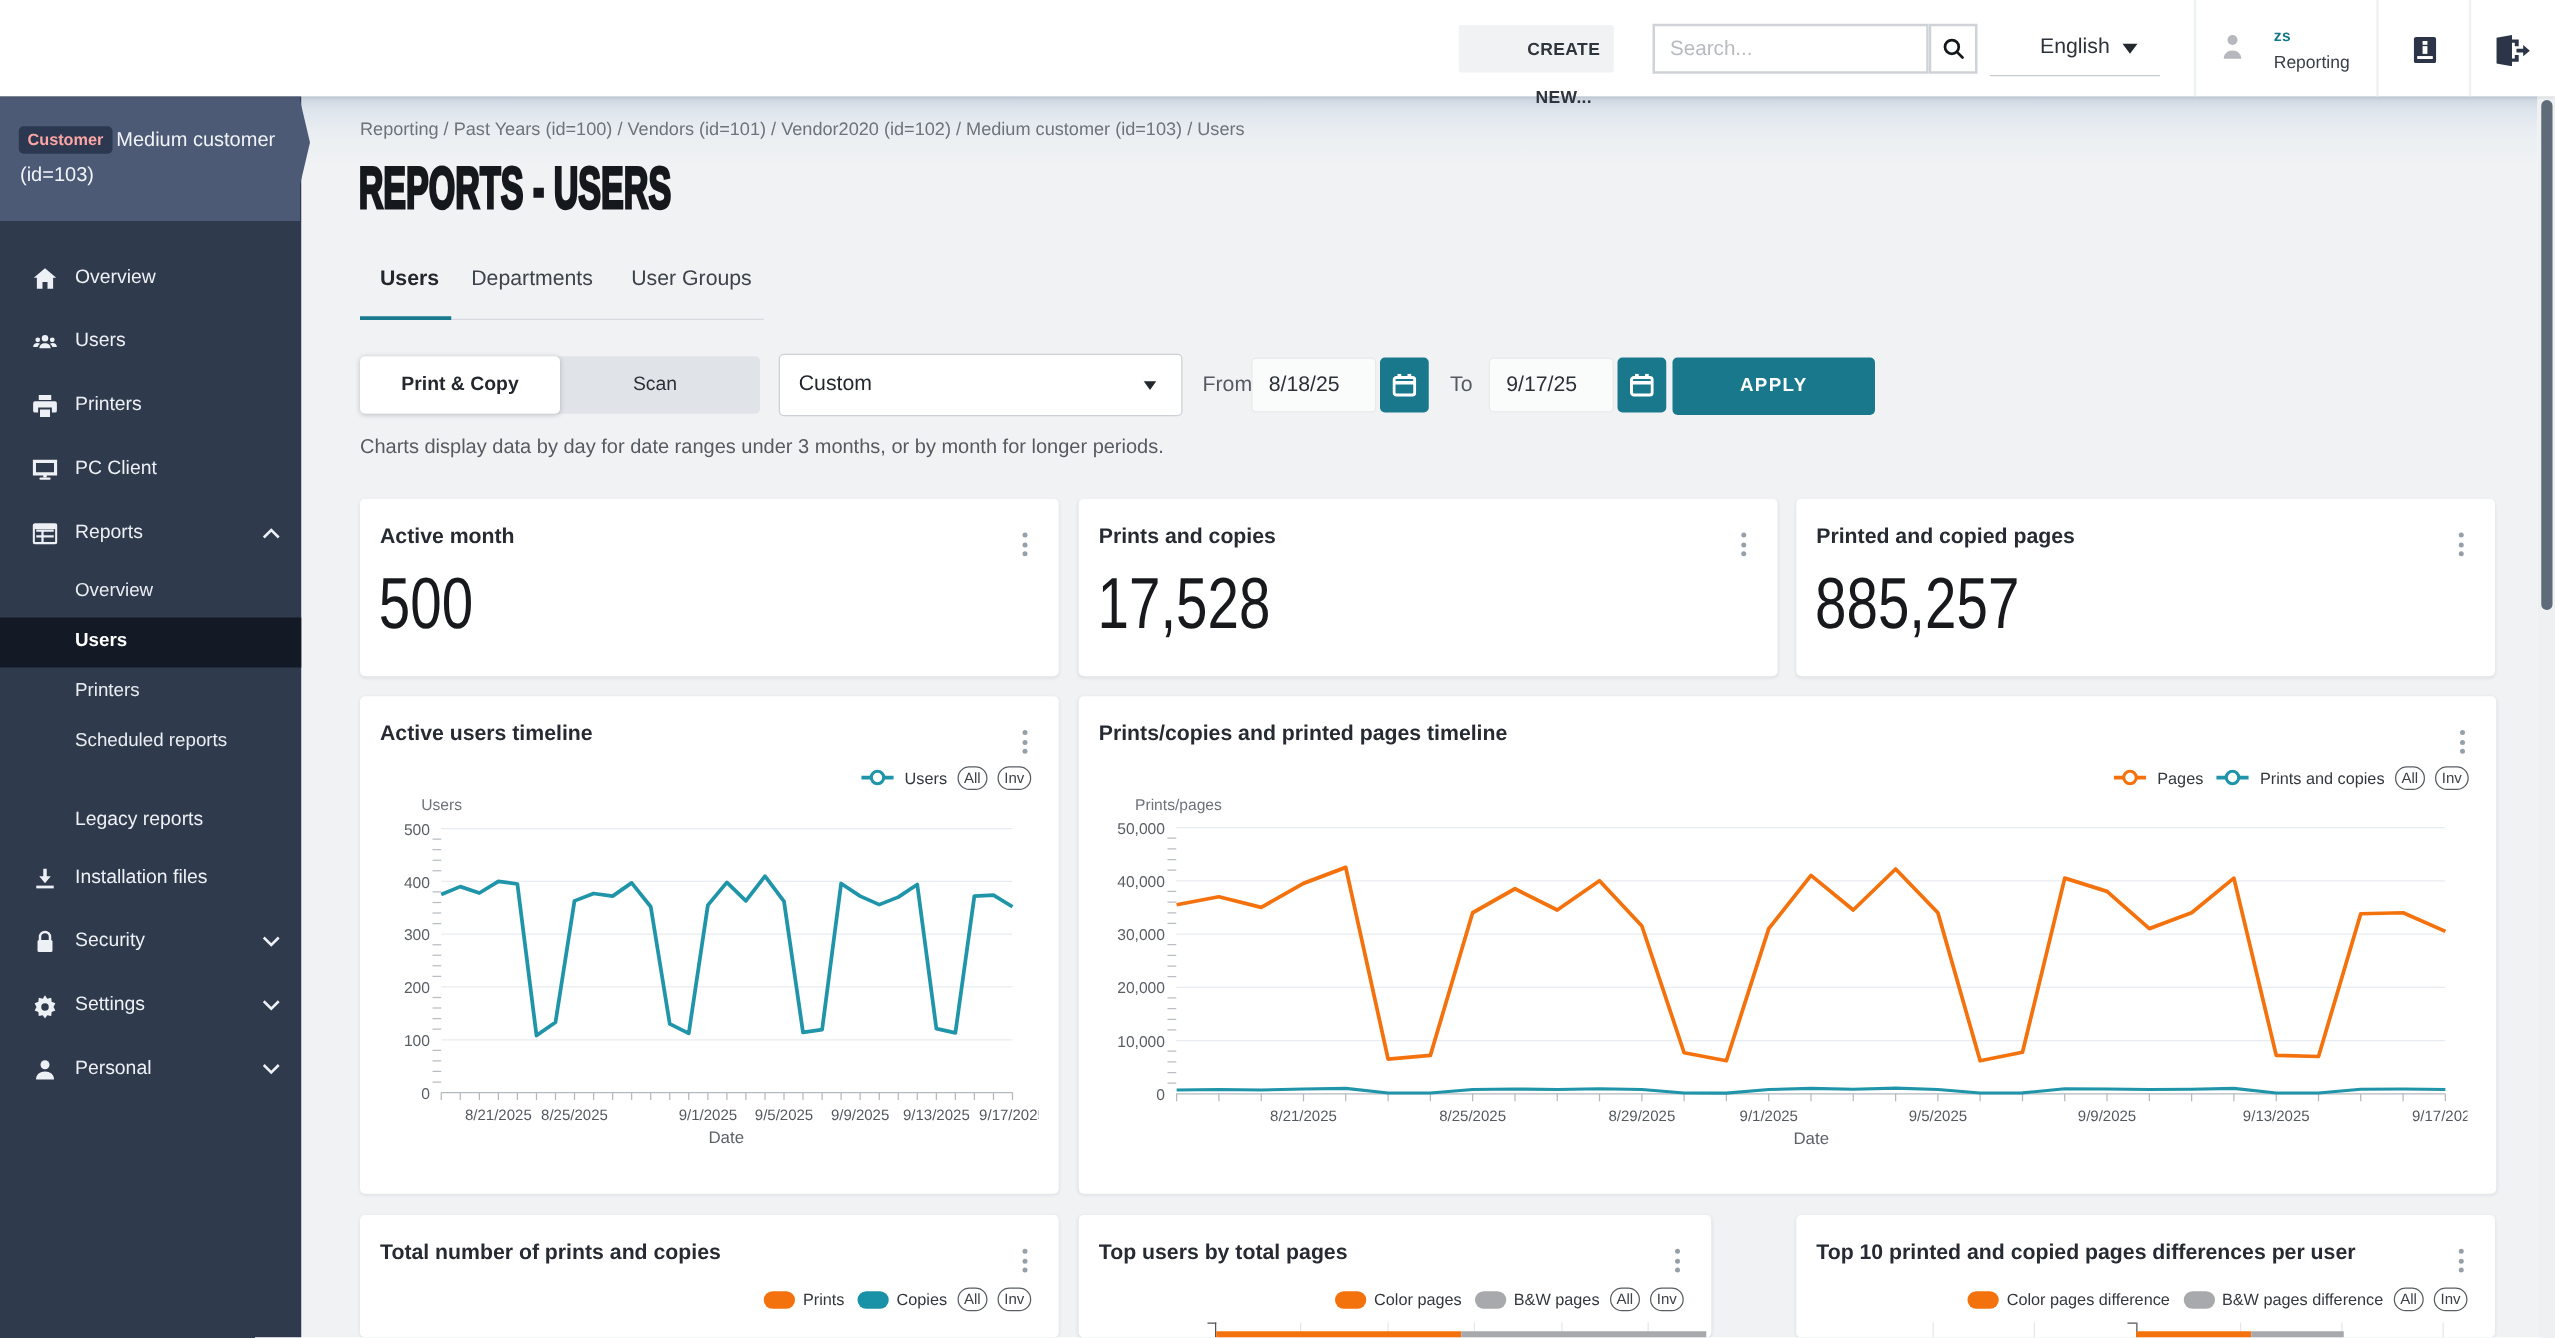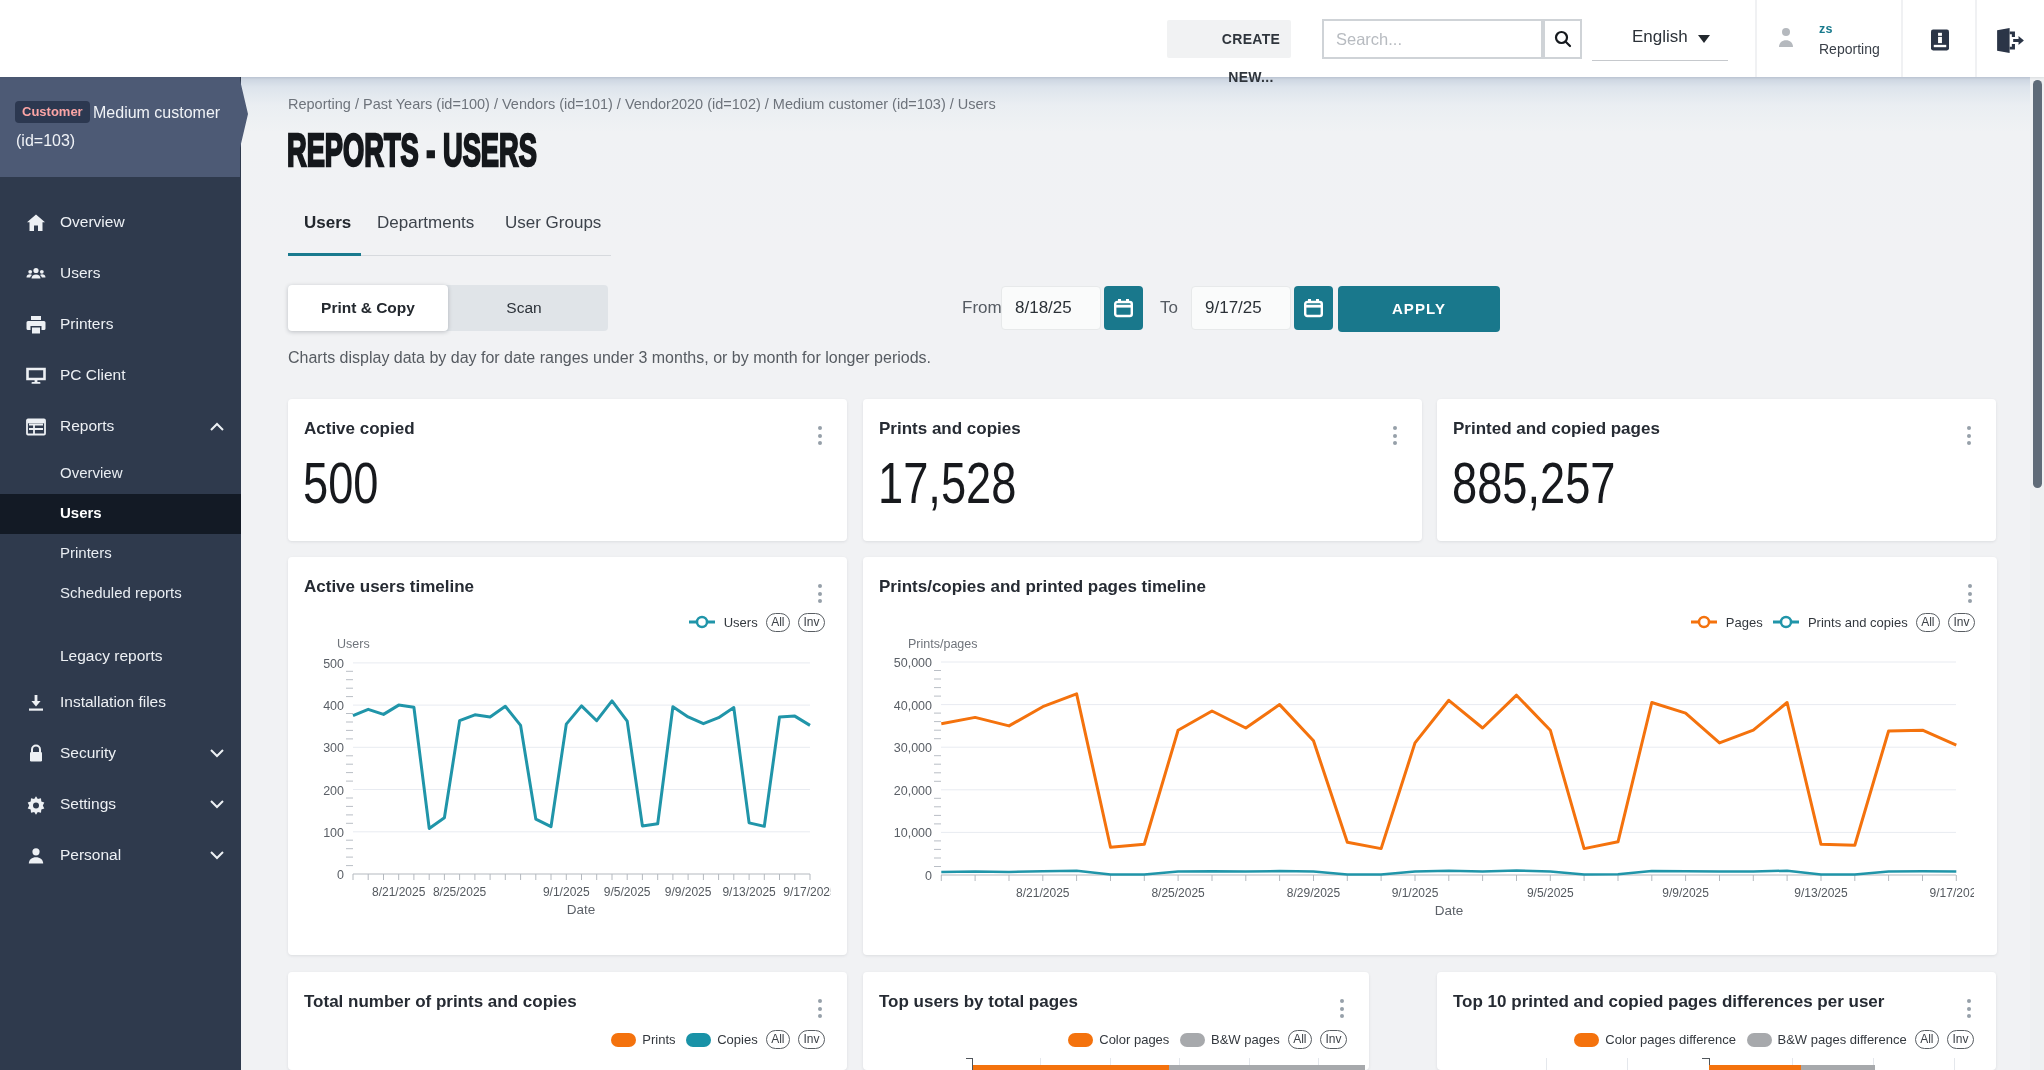--- a/index.html
+++ b/index.html
@@ -221,20 +221,24 @@
   <div class="tab" style="left:63px; color:#22272d; font-weight:bold">Users</div>
   <div class="tab" style="left:136px">Departments</div>
   <div class="tab" style="left:264px">User Groups</div>
   <div id="tabline"></div>
   <div id="tabsel"></div>
 
   <div id="seg">
       <div class="on">Print &amp; Copy</div>
       <div class="off">Scan</div>
     </div>
+  <div id="csel">
+      <span class="txt">Custom</span>
+      <span class="caret"></span>
+    </div>
   <div class="flbl" style="left:721px">From</div>
   <div class="finput" style="left:760px">8/18/25</div>
   <div class="fbtn" style="left:863px">
       <svg width="19" height="19" viewBox="0 0 19 19" style="position:absolute;left:10px;top:13px">
         <rect x="1.2" y="3" width="16.6" height="14" rx="2" fill="none" stroke="#fff" stroke-width="2.4"></rect>
         <line x1="1.2" y1="7.2" x2="17.8" y2="7.2" stroke="#fff" stroke-width="2.8"></line>
         <rect x="4" y="0" width="3" height="3.4" fill="#fff"></rect>
         <rect x="12" y="0" width="3" height="3.4" fill="#fff"></rect>
       </svg>
     </div>
@@ -245,21 +249,21 @@
         <rect x="1.2" y="3" width="16.6" height="14" rx="2" fill="none" stroke="#fff" stroke-width="2.4"></rect>
         <line x1="1.2" y1="7.2" x2="17.8" y2="7.2" stroke="#fff" stroke-width="2.8"></line>
         <rect x="4" y="0" width="3" height="3.4" fill="#fff"></rect>
         <rect x="12" y="0" width="3" height="3.4" fill="#fff"></rect>
       </svg>
     </div>
   <div id="apply">APPLY</div>
   <div id="note">Charts display data by day for date ranges under 3 months, or by month for longer periods.</div>
 
   <div class="card" style="left:47px; top:322px; width:559px; height:142px">
-    <div class="ctitle">Active copied</div>
+    <div class="ctitle">Active month</div>
     <div class="kebab" style="right:25px; top:27px">
         <i></i>
         <i></i>
         <i></i>
       </div>
     <div class="bignum">500</div>
   </div>
   <div class="card" style="left:622px; top:322px; width:559px; height:142px">
     <div class="ctitle">Prints and copies</div>
     <div class="kebab" style="right:25px; top:27px">

